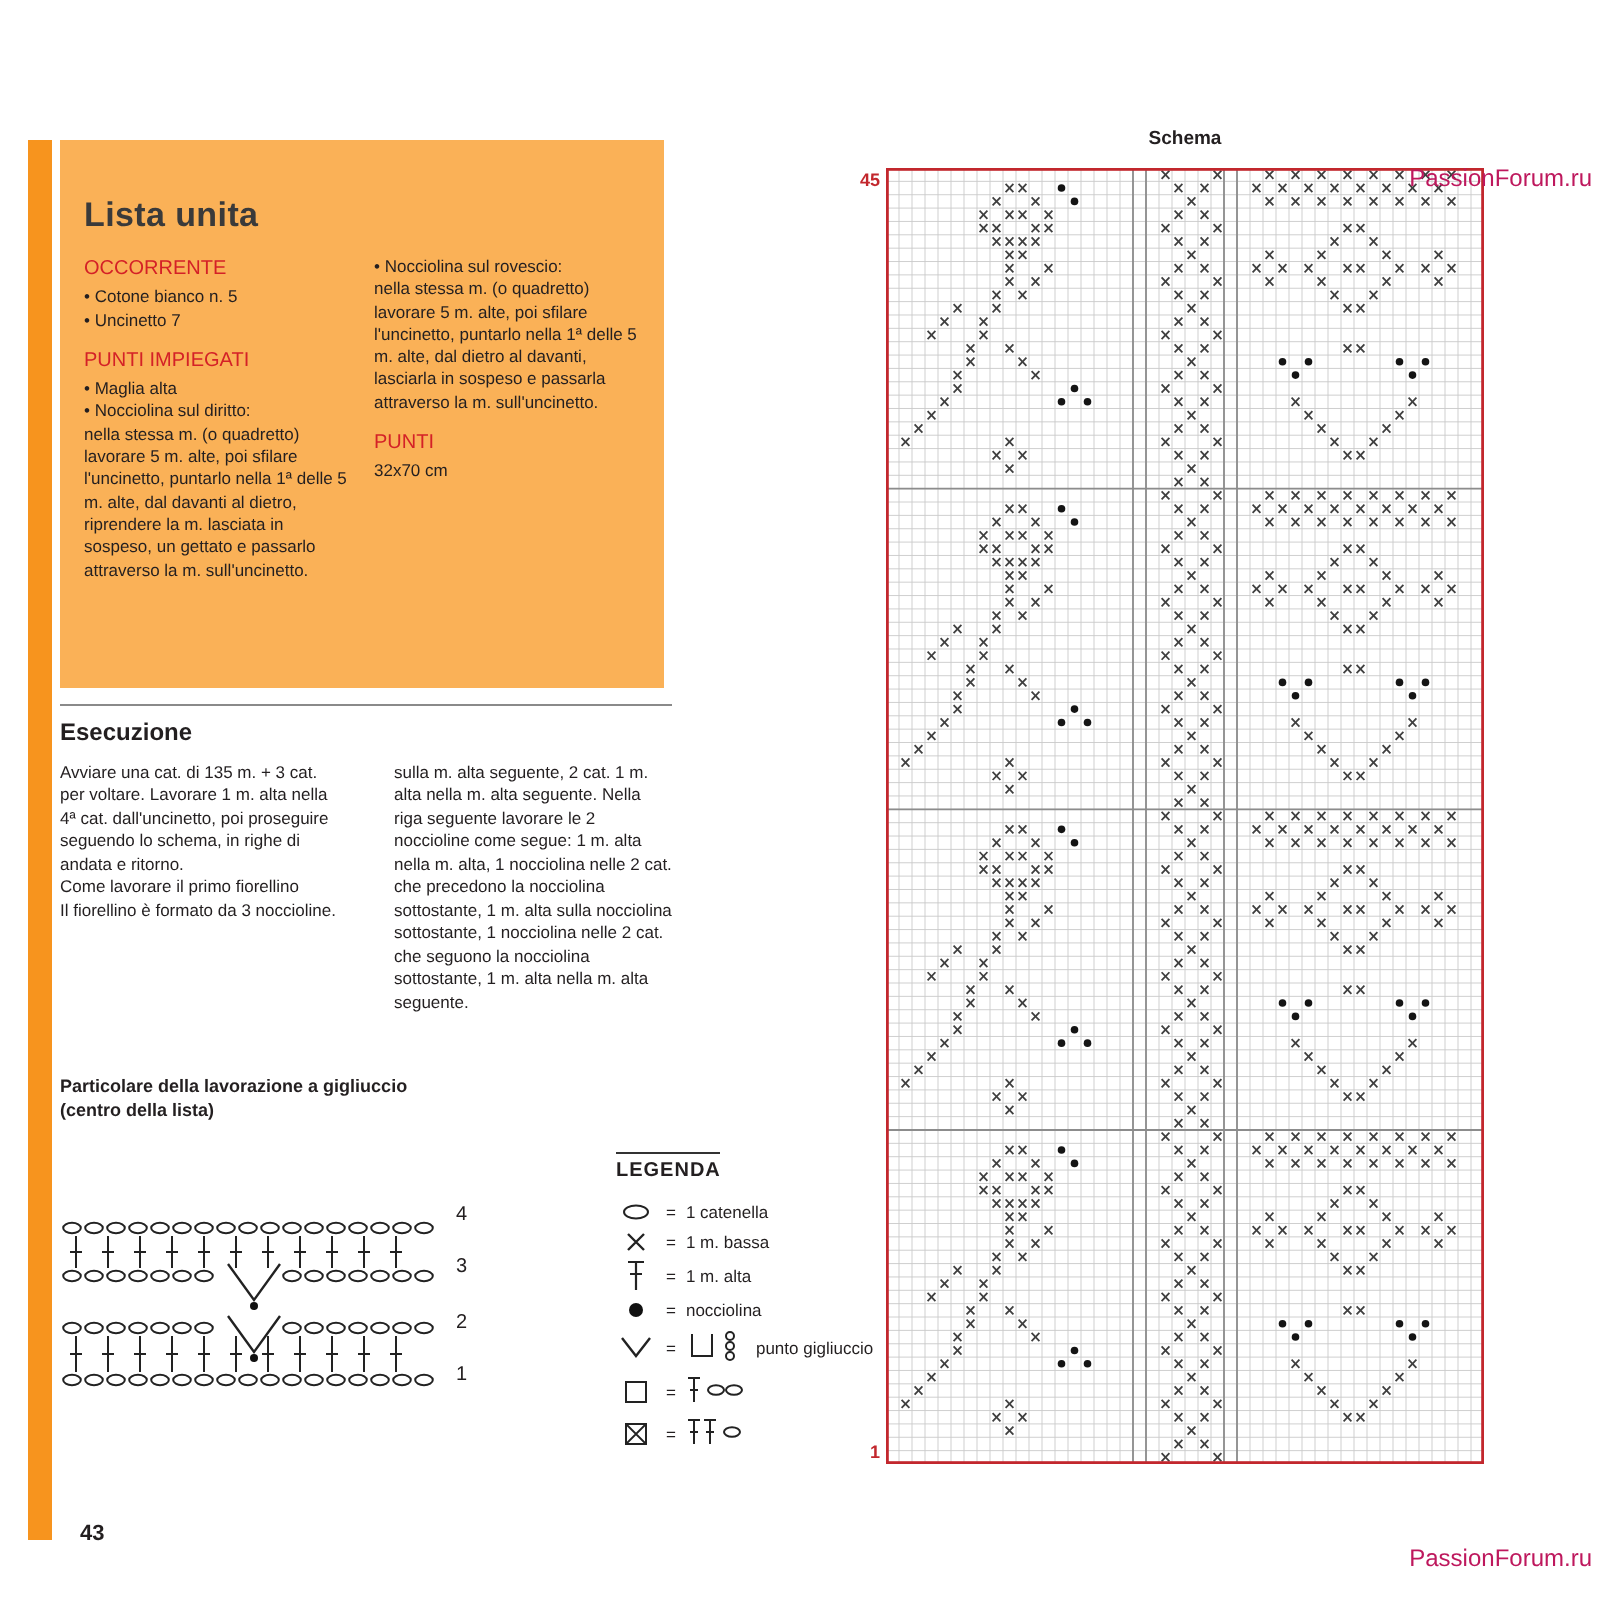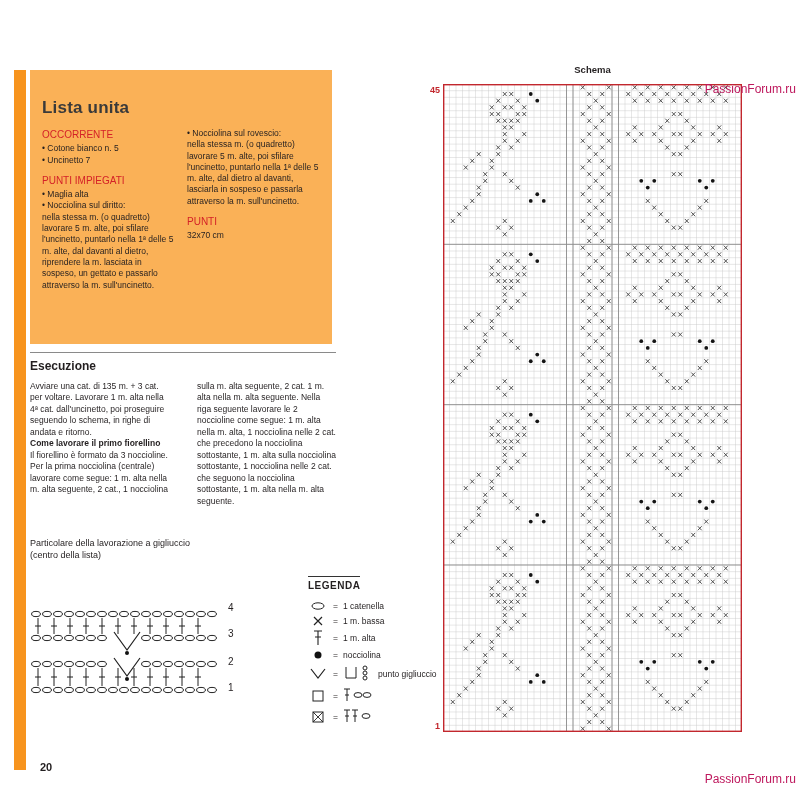--- a/index.html
+++ b/index.html
@@ -11,31 +11,31 @@
   
   .orange-bar{left:14px;top:70px;width:12px;height:700px;background:#f7941e;}
   
   .info-box{left:30px;top:70px;width:302px;height:274px;background:#fab157;
     box-sizing:border-box;padding:12px 10px 0 12px;}
   .info-box h1{margin:16px 0 10px 0;font-size:17px;font-weight:bold;color:#3a3a3a;letter-spacing:.2px;}
   .box-cols{display:flex;gap:10px;}
   .box-col{width:50%;font-size:8.5px;line-height:1.33;}
   .red-head{color:#d42127;font-weight:normal;font-size:10px;margin:0 0 2px 0;}
   .mt{margin-top:8px;}
-  .bold{font-weight:bold;}
+  .bold{font-weight:normal;}
   .item,.para{margin:0;}
   
   .esecuzione{left:30px;top:352px;width:306px;border-top:1px solid #8a8a8a;padding-top:6px;}
   .es-title{margin:0 0 8px 0;font-size:12px;font-weight:bold;color:#231f20;}
   .es-cols{display:flex;gap:28px;}
   .es-col{width:146px;font-size:8.5px;line-height:1.35;}
   .es-col p{margin:0;}
   
   .particolare{left:30px;top:538px;width:245px;height:175px;}
-  .part-title{font-size:9px;font-weight:normal;width:175px;line-height:1.3;margin:0;}
+  .part-title{font-size:9px;font-weight:bold;width:175px;line-height:1.3;margin:0;}
   .part-svg{position:absolute;left:0;top:34px;}
   .row-num{position:absolute;left:198px;font-size:10px;color:#231f20;}
   
   .legenda{left:308px;top:560px;width:160px;}
   .leg-title{display:inline-block;font-size:10px;font-weight:bold;letter-spacing:.5px;
     border-top:1.5px solid #333;padding-top:3px;margin:16px 0 6px 0;}
   .leg-row{display:flex;align-items:center;gap:5px;margin:3px 0;font-size:8.5px;min-height:12px;}
   .leg-sym{width:20px;display:flex;justify-content:center;}
   
   .schema-title{left:443px;top:64px;width:299px;text-align:center;font-size:9.5px;font-weight:bold;}
@@ -75,21 +75,20 @@
   </div>
 </section>
 
 <section class="abs esecuzione">
   <h2 class="es-title">Esecuzione</h2>
   <div class="es-cols">
     <div class="es-col">
       <p>Avviare una cat. di 135 m. + 3 cat. per voltare. Lavorare 1 m. alta nella 4ª cat. dall'uncinetto, poi proseguire seguendo lo schema, in righe di andata e ritorno.</p>
       <p class="bold">Come lavorare il primo fiorellino</p>
       <p>Il fiorellino è formato da 3 noccioline.</p>
-      <p>Per la prima nocciolina (centrale) lavorare come segue: 1 m. alta nella m. alta seguente, 2 cat., 1 nocciolina</p>
     </div>
     <div class="es-col">
       <p>sulla m. alta seguente, 2 cat. 1 m. alta nella m. alta seguente. Nella riga seguente lavorare le 2 noccioline come segue: 1 m. alta nella m. alta, 1 nocciolina nelle 2 cat. che precedono la nocciolina sottostante, 1 m. alta sulla nocciolina sottostante, 1 nocciolina nelle 2 cat. che seguono la nocciolina sottostante, 1 m. alta nella m. alta seguente.</p>
     </div>
   </div>
 </section>
 
 <section class="abs particolare">
   <p class="part-title">Particolare della lavorazione a gigliuccio (centro della lista)</p>
   <svg id="part-svg" class="part-svg" width="212" height="134" viewBox="0 0 212 134">
@@ -1685,15 +1684,15 @@
       <line x1="157.3" y1="635.9391752577319" x2="161.2" y2="640.019587628866" stroke="#3f3f3f" stroke-width="0.9"></line>
       <line x1="161.2" y1="635.9391752577319" x2="157.3" y2="640.019587628866" stroke="#3f3f3f" stroke-width="0.9"></line>
       <line x1="137.8" y1="642.6195876288659" x2="141.7" y2="646.7" stroke="#3f3f3f" stroke-width="0.9"></line>
       <line x1="141.7" y1="642.6195876288659" x2="137.8" y2="646.7" stroke="#3f3f3f" stroke-width="0.9"></line>
       <line x1="163.8" y1="642.6195876288659" x2="167.7" y2="646.7" stroke="#3f3f3f" stroke-width="0.9"></line>
       <line x1="167.7" y1="642.6195876288659" x2="163.8" y2="646.7" stroke="#3f3f3f" stroke-width="0.9"></line>
       <rect x="0.7" y="0.7" width="297.6" height="646.6" fill="none" stroke="#c2272d" stroke-width="1.4"></rect>
     </svg>
 </div>
 
-<div class="abs page-number">20</div>
+<div class="abs page-number">43</div>
 <div class="abs watermark wm-top">PassionForum.ru</div>
 <div class="abs watermark wm-bottom">PassionForum.ru</div>
 
 </body></html>

